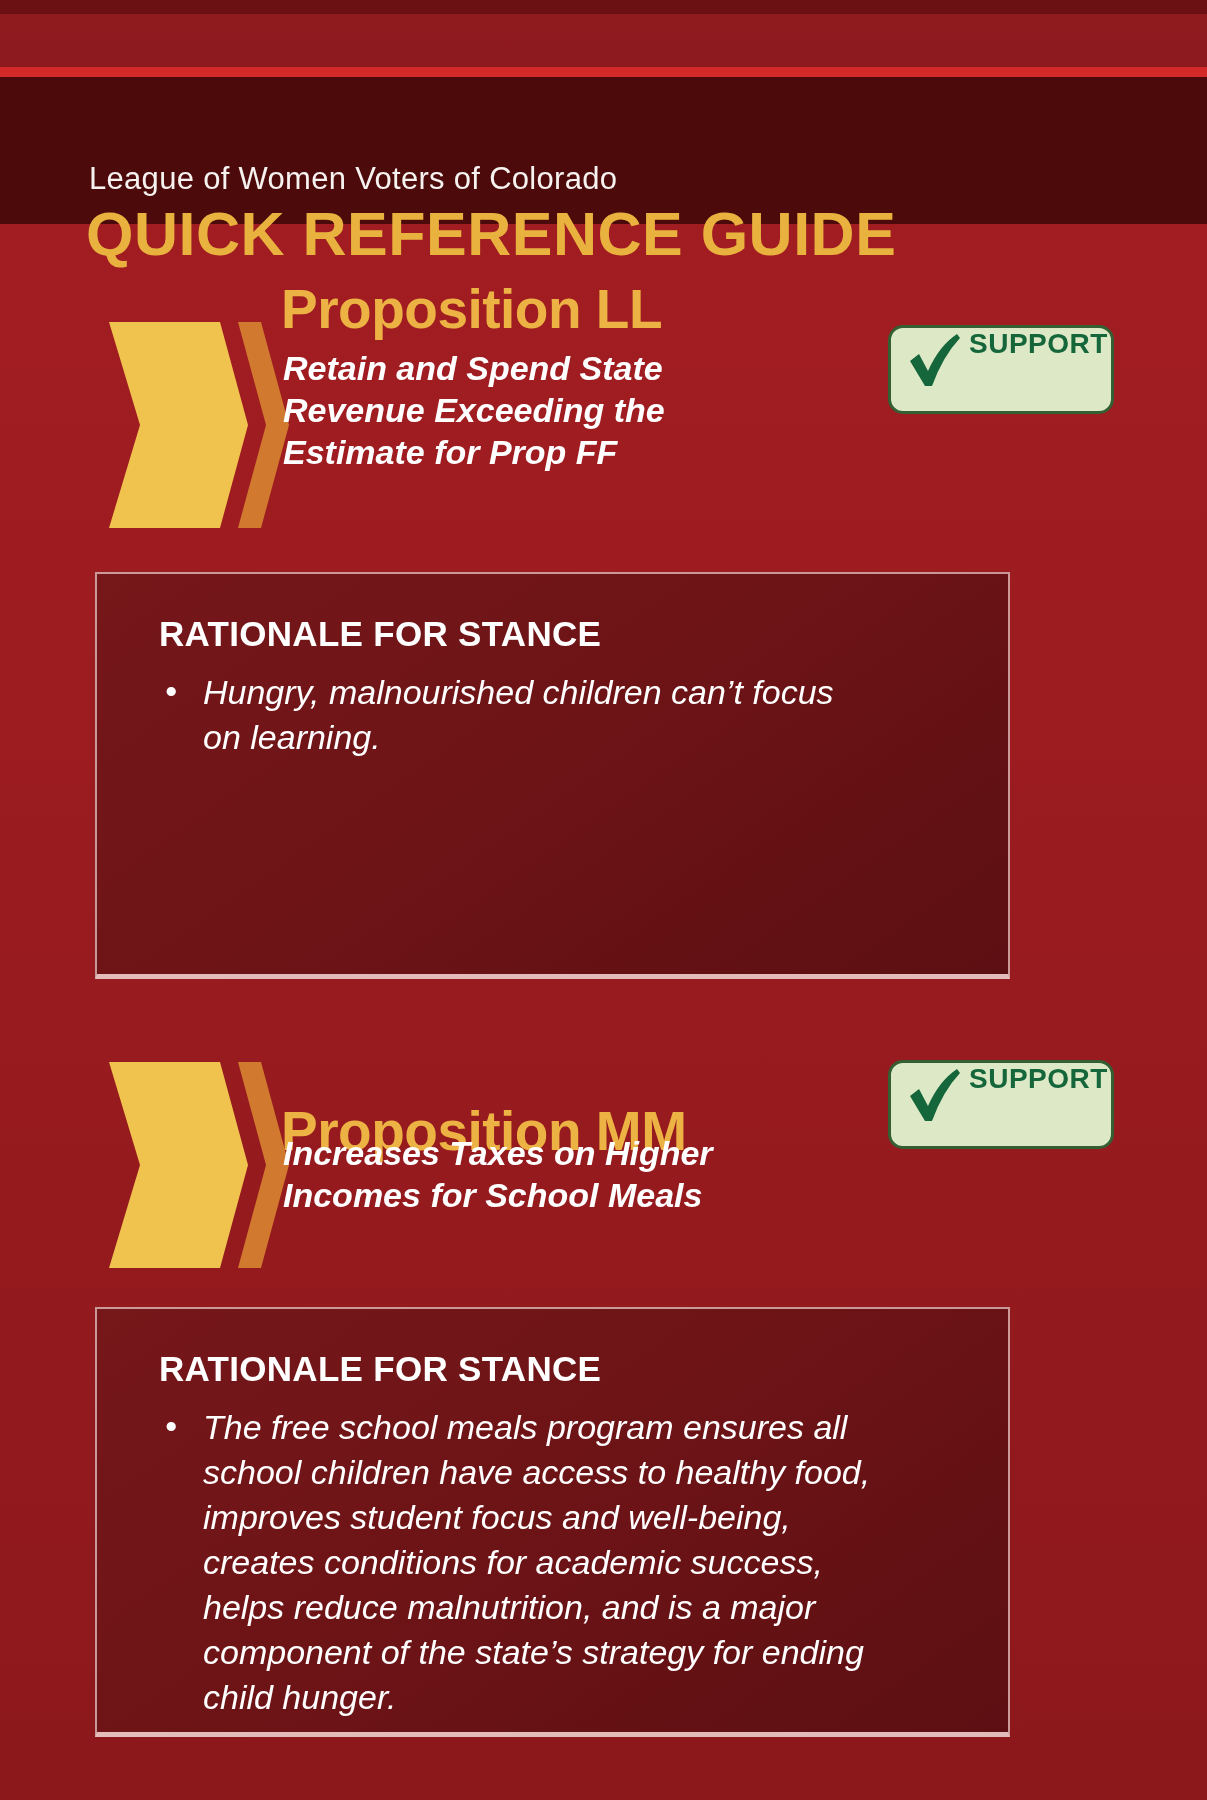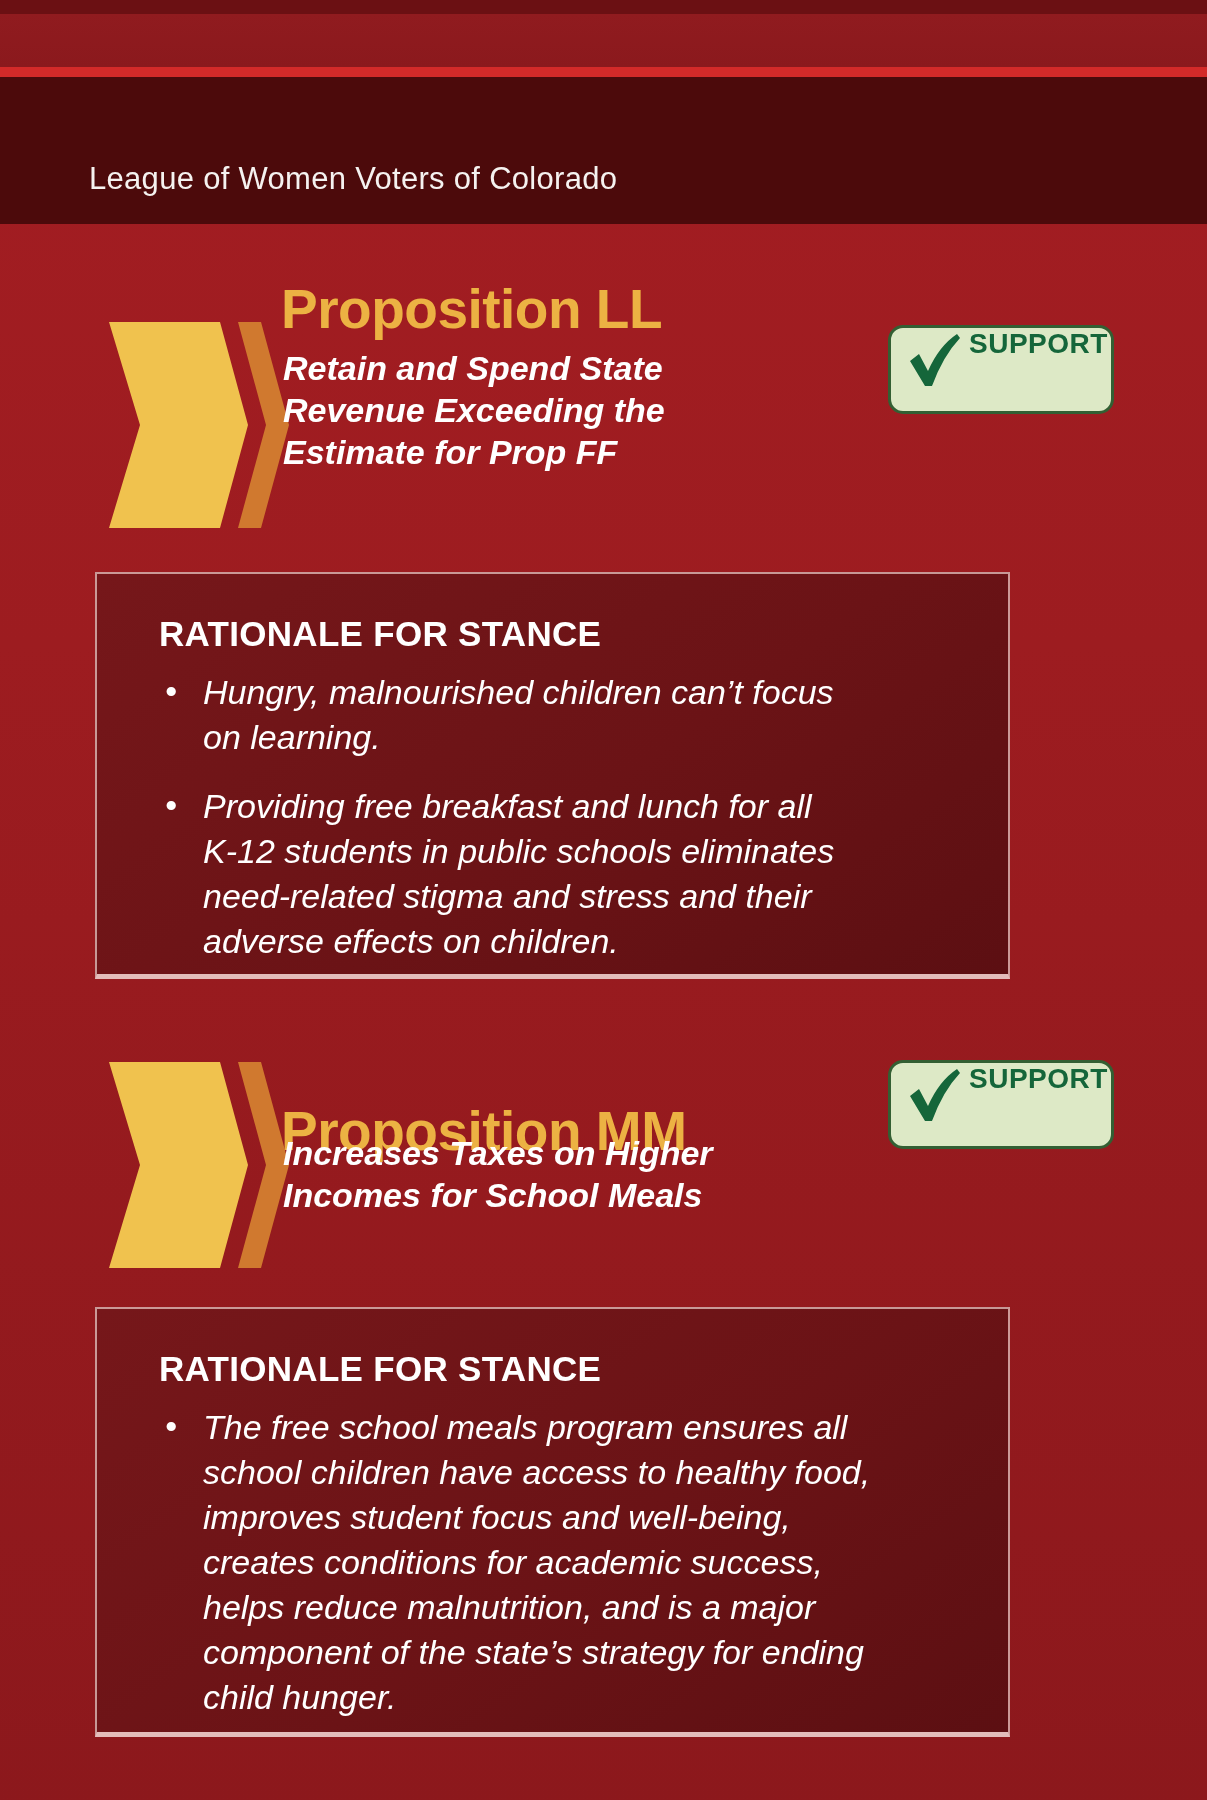--- a/index.html
+++ b/index.html
@@ -103,20 +103,21 @@
 </head>
 <body>
 
 <div class="page">
 
   <div class="top-band"></div>
   <div class="red-strip"></div>
 
   <header class="header-band">
     <div class="org-name">League of Women Voters of Colorado</div>
+    <h1 class="page-title">QUICK REFERENCE GUIDE</h1>
   </header>
 
   <section>
     <svg class="chevron ll" viewBox="0 0 200 206" aria-hidden="true">
       <polygon points="17,0 128,0 156,103 128,206 17,206 48,103" fill="#f0c24e"></polygon>
       <polygon points="146,0 169,0 197,103 169,206 146,206 174,103" fill="#d0792f"></polygon>
     </svg>
 
     <h2 class="prop-title ll">Proposition LL</h2>
     <div class="prop-subtitle ll">Retain and Spend State
@@ -128,24 +129,20 @@
         <path d="M5 33 L14 26 L23 43 Q34 18 52 6 L55 10 Q38 28 27 58 L20 58 Z" fill="#15663a"></path>
       </svg>
       <span class="badge-label">SUPPORT</span>
     </div>
 
     <div class="rationale ll">
       <h3>RATIONALE FOR STANCE</h3>
       <ul>
         <li>Hungry, malnourished children can’t focus
 on learning.</li>
-        <li>Providing free breakfast and lunch for all
-K-12 students in public schools eliminates
-need-related stigma and stress and their
-adverse effects on children.</li>
       </ul>
     </div>
   </section>
 
   <section>
     <svg class="chevron mm" viewBox="0 0 200 206" aria-hidden="true">
       <polygon points="17,0 128,0 156,103 128,206 17,206 48,103" fill="#f0c24e"></polygon>
       <polygon points="146,0 169,0 197,103 169,206 146,206 174,103" fill="#d0792f"></polygon>
     </svg>
 

